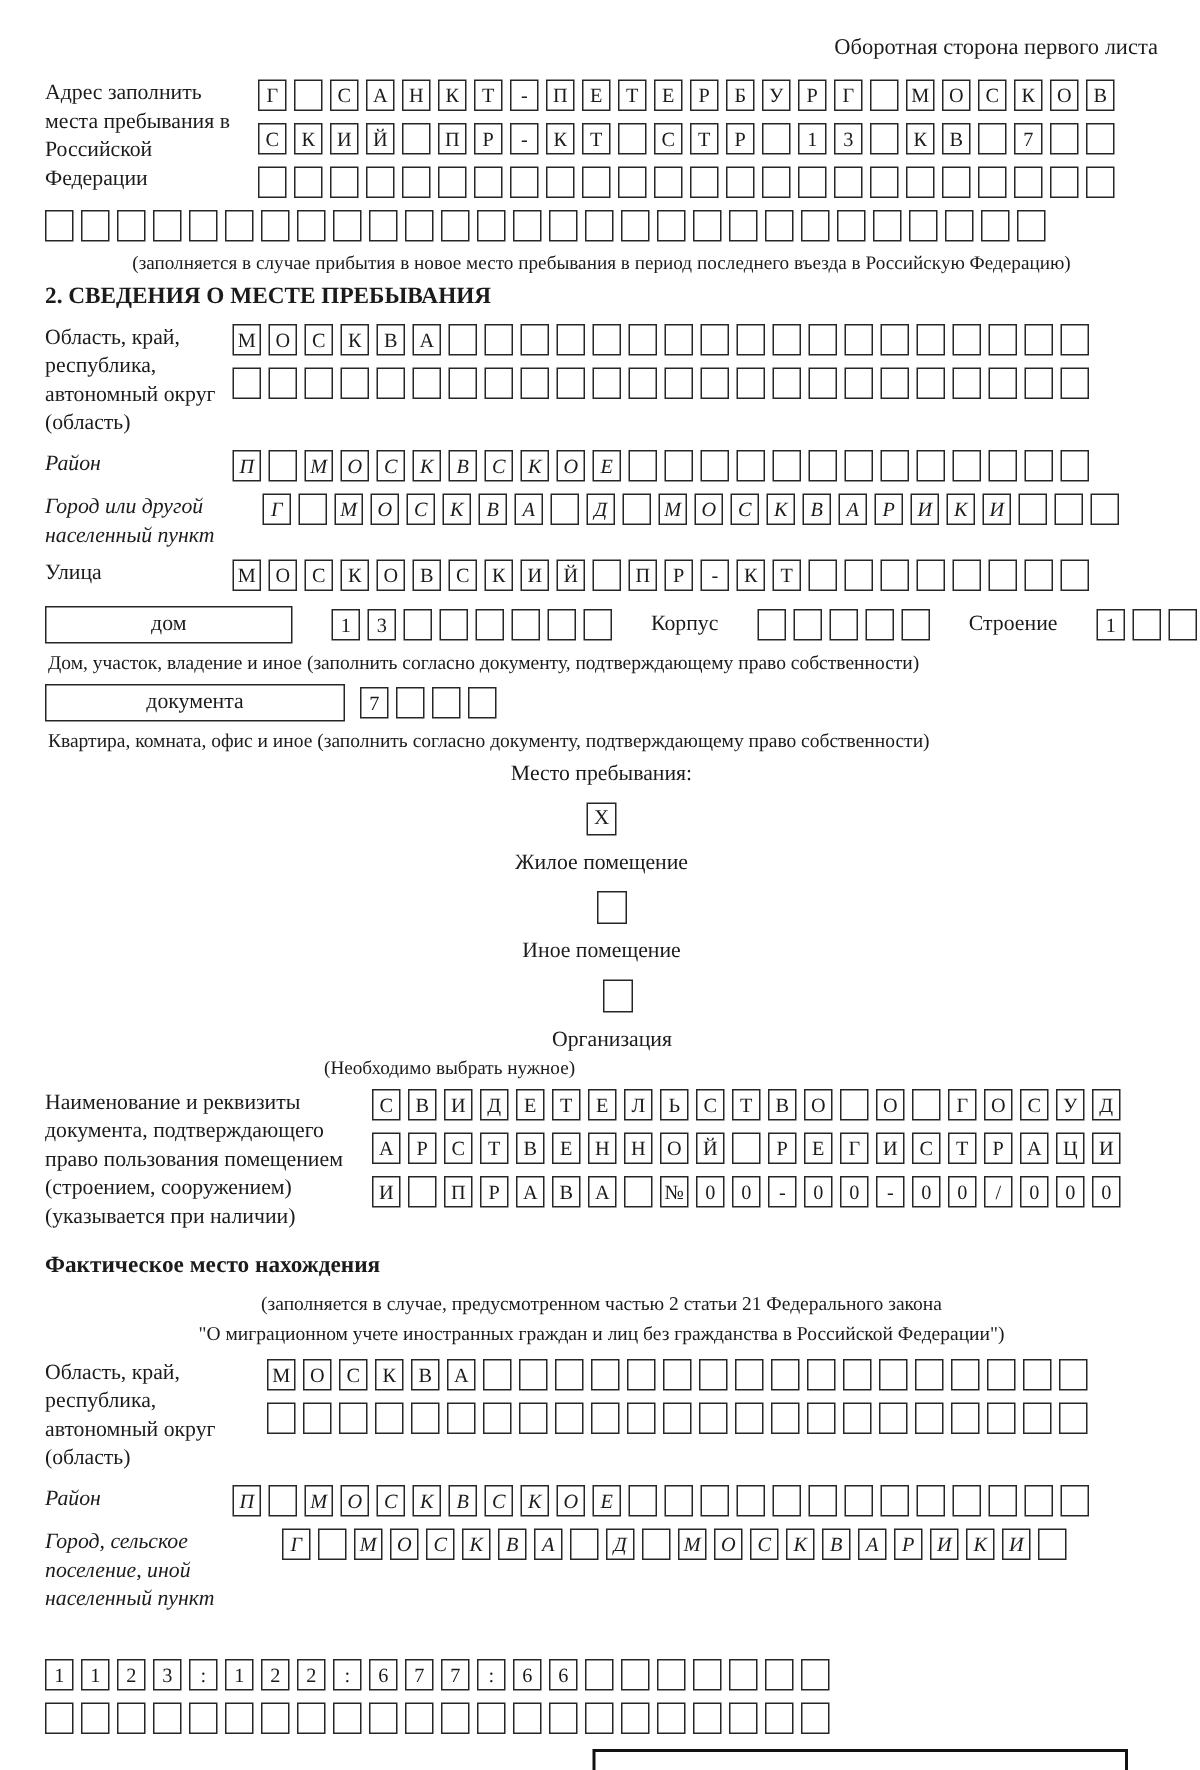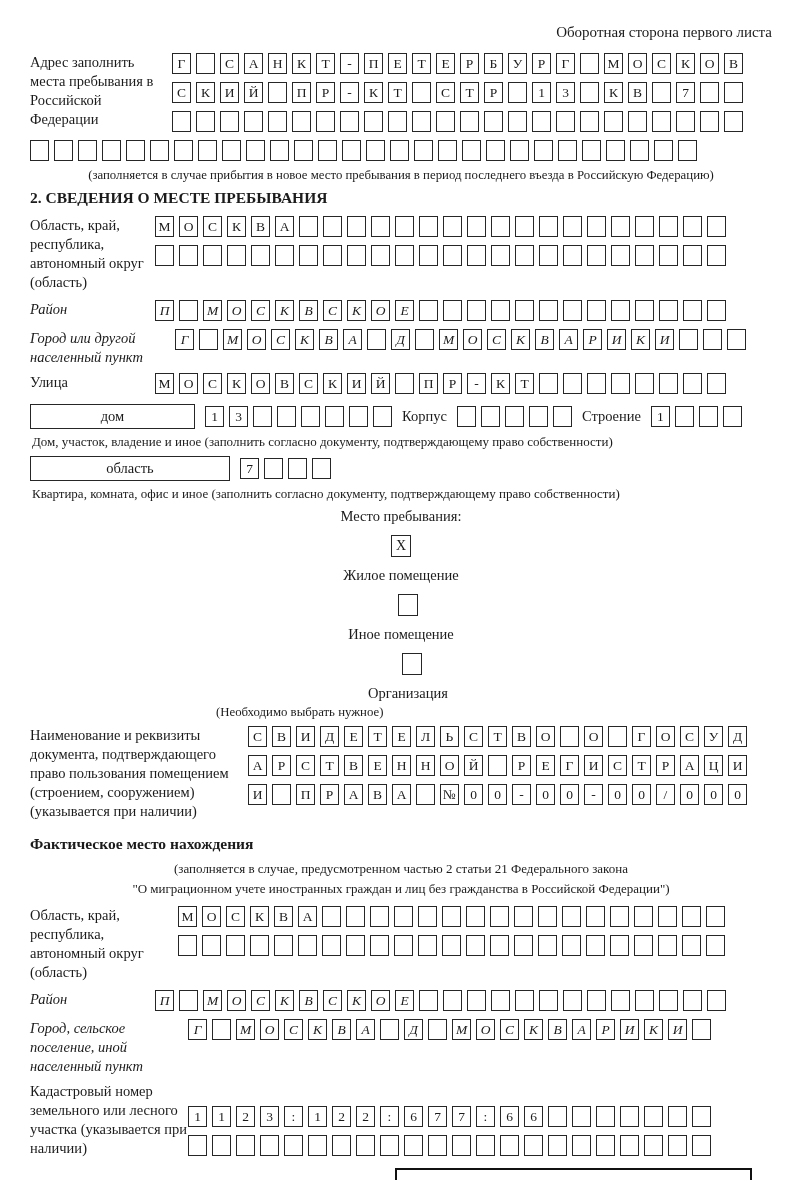--- a/index.html
+++ b/index.html
@@ -317,21 +317,21 @@
         <span class="cell"></span>
         <span class="cell"></span>
         <span class="cell"></span>
         <span class="cell"></span>
         <span class="cell"></span>
         <span class="cell"></span>
         <span class="cell"></span>
       </div>
   </div>
 
-  <div class="frow mt10" style="gap:10px; align-items:center;">
+  <div class="frow mt10" style="gap:26px; align-items:center;">
     <div class="wide-box" style="width:165px;">дом</div>
     <div class="cells">
         <span class="cell">1</span>
         <span class="cell">3</span>
         <span class="cell"></span>
         <span class="cell"></span>
         <span class="cell"></span>
         <span class="cell"></span>
         <span class="cell"></span>
         <span class="cell"></span>
@@ -348,21 +348,21 @@
     <div class="cells">
         <span class="cell">1</span>
         <span class="cell"></span>
         <span class="cell"></span>
         <span class="cell"></span>
       </div>
   </div>
   <div class="caption">Дом, участок, владение и иное (заполнить согласно документу, подтверждающему право собственности)</div>
 
   <div class="frow" style="gap:10px; align-items:center;">
-    <div class="wide-box" style="width:200px;">область</div>
+    <div class="wide-box" style="width:200px;">документа</div>
     <div class="cells">
         <span class="cell">7</span>
         <span class="cell"></span>
         <span class="cell"></span>
         <span class="cell"></span>
       </div>
   </div>
   <div class="caption">Квартира, комната, офис и иное (заполнить согласно документу, подтверждающему право собственности)</div>
 
   <div class="mesto-row">
@@ -563,21 +563,20 @@
         <span class="cell">А</span>
         <span class="cell">Р</span>
         <span class="cell">И</span>
         <span class="cell">К</span>
         <span class="cell">И</span>
         <span class="cell"></span>
       </div>
   </div>
 
   <div class="frow mt6">
-    <div class="flabel" style="width:158px;">Кадастровый номер земельного или лесного участка (указывается при наличии)</div>
     <div class="row-stack" style="margin-top:24px;">
       <div class="cells">
           <span class="cell">1</span>
           <span class="cell">1</span>
           <span class="cell">2</span>
           <span class="cell">3</span>
           <span class="cell">:</span>
           <span class="cell">1</span>
           <span class="cell">2</span>
           <span class="cell">2</span>

